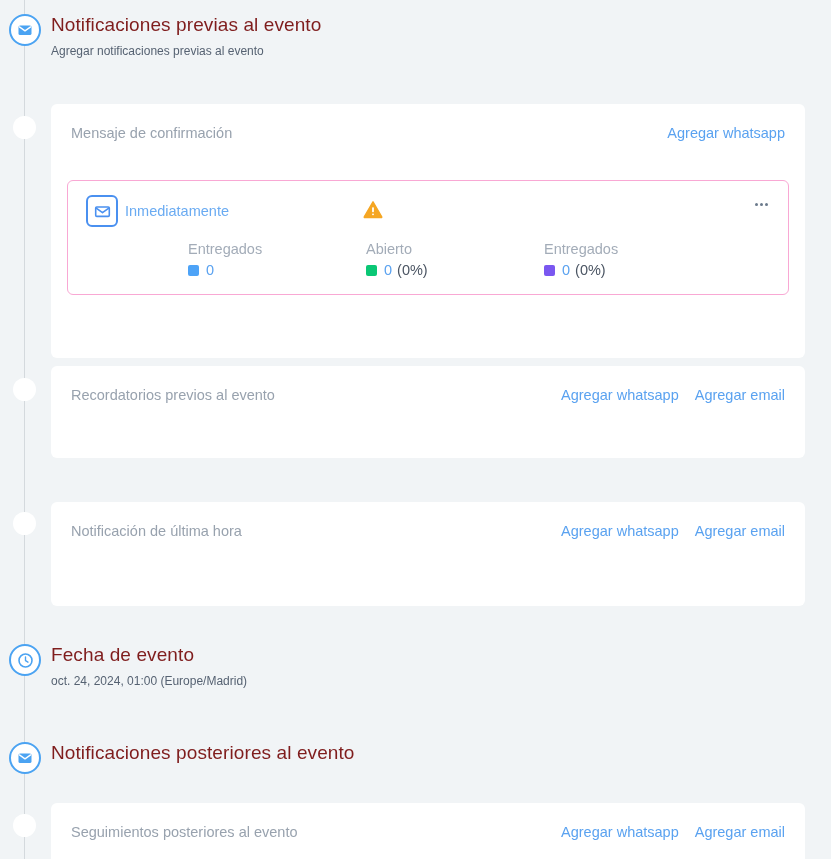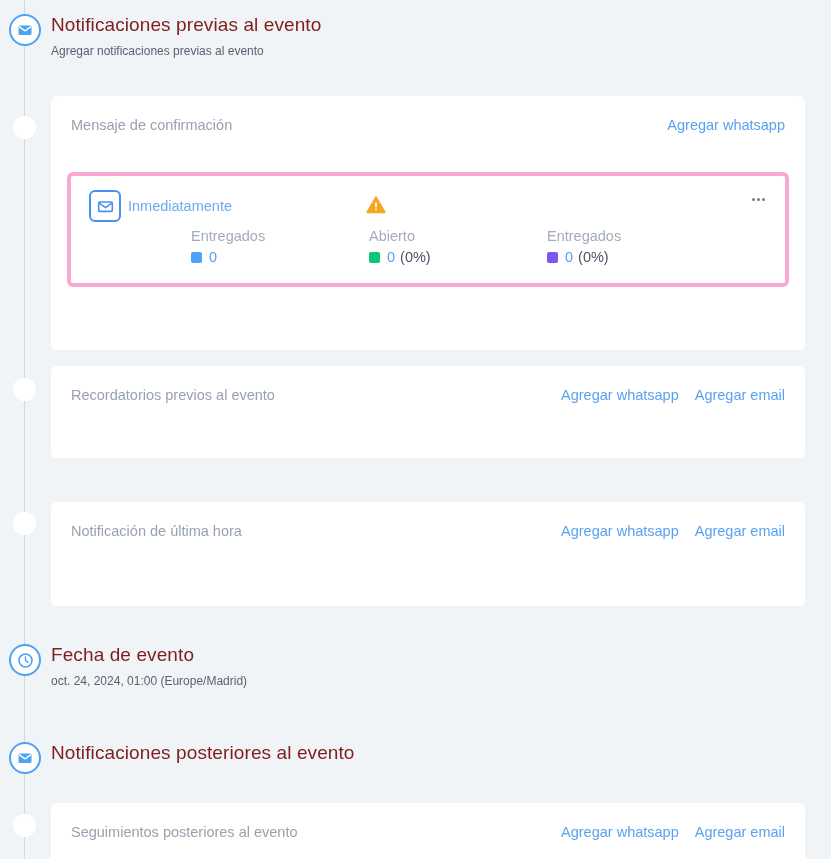--- a/index.html
+++ b/index.html
@@ -116,21 +116,21 @@
     text-decoration: none;
   }
 
   
   .inner-box {
     position: absolute;
     left: 16px;
     top: 76px;
     width: 722px;
     height: 115px;
-    border: 4px solid #f9a8d4;
+    border: 1px solid #f9a8d4;
     border-radius: 6px;
     box-sizing: border-box;
     background: #fff;
   }
   .inner-mail-icon {
     position: absolute;
     left: 18px;
     top: 14px;
     width: 32px;
     height: 32px;
@@ -178,20 +178,21 @@
 
   
   .stats {
     position: absolute;
     left: 120px;
     top: 52px;
     display: flex;
   }
   .stat {
     width: 178px;
+    margin-top: 8px;
   }
   .stat-label {
     font-size: 14.5px;
     color: #a3acb8;
     margin-bottom: 5px;
     white-space: nowrap;
   }
   .stat-val {
     display: flex;
     align-items: center;
@@ -227,21 +228,21 @@
   <div class="sec-icon">
     <svg width="16" height="16" viewBox="0 0 16 16" aria-hidden="true">
       <rect x="1.5" y="3.5" width="13" height="9.5" rx="1.6" fill="#4ba3f2"></rect>
       <path d="M2.4 4.9 L8 8.9 L13.6 4.9" stroke="#ffffff" stroke-width="1.3" fill="none" stroke-linecap="round" stroke-linejoin="round"></path>
     </svg>
   </div>
   <div class="sec-title">Notificaciones previas al evento</div>
   <div class="sec-sub">Agregar notificaciones previas al evento</div>
 </div>
 
-<div class="card" style="top:96px; height:254px">
+<div class="card" style="top:104px; height:254px">
   <div class="card-head">
     <div class="card-title">Mensaje de confirmación</div>
     <div class="card-actions">
       <span class="link">Agregar whatsapp</span>
     </div>
   </div>
 
   <div class="inner-box">
     <div class="inner-mail-icon">
       <svg width="17" height="17" viewBox="0 0 16 16" aria-hidden="true">

